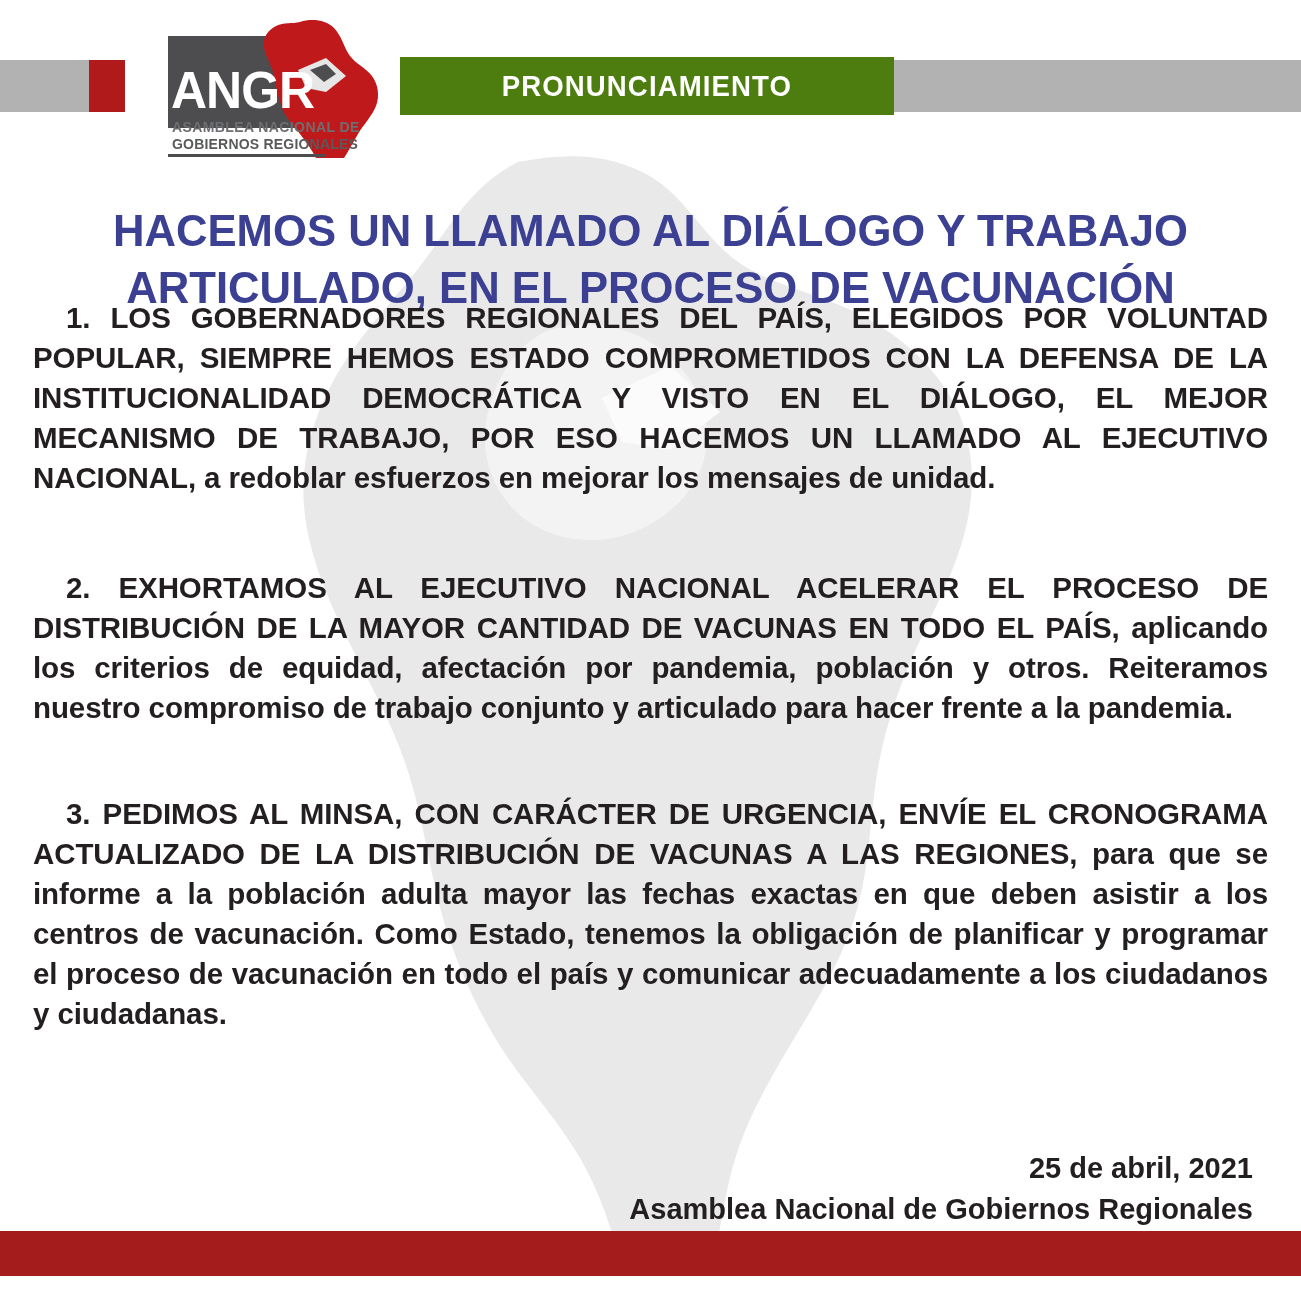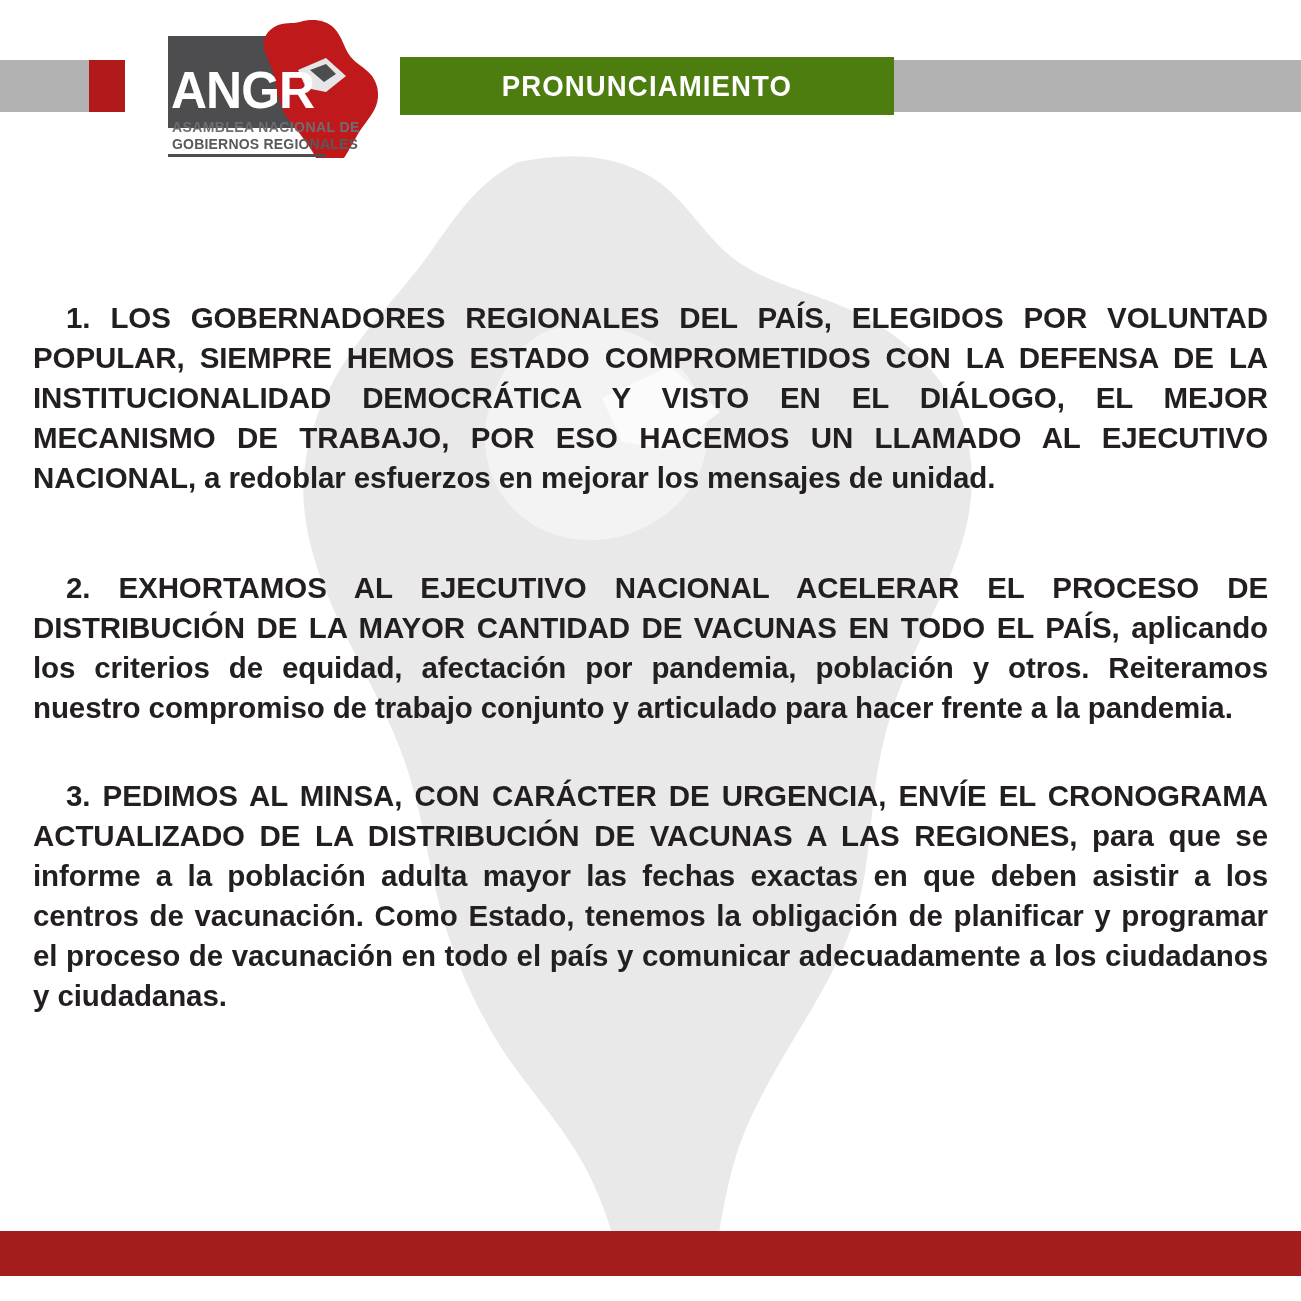--- a/index.html
+++ b/index.html
@@ -175,21 +175,21 @@
     text-align: justify;
     font-size: 29.5px;
     line-height: 40px;
     font-weight: bold;
     margin: 0 0 24px 0;
     letter-spacing: -0.1px;
   }
   .para.intro { margin-bottom: 10px; }
   .para.numbered { text-indent: 33px; }
   .para.p1 { margin-bottom: 70px; }
-  .para.p2 { margin-bottom: 48px; }
+  .para.p2 { margin-bottom: 66px; }
   .para.p3 { margin-bottom: 7px; }
 
   
   #signature {
     position: absolute;
     right: 48px;
     top: 1148px;
     z-index: 2;
     text-align: right;
     color: #231f20;
@@ -248,23 +248,31 @@
         <path d="M44 52 L72 40 L92 58 L72 74 L52 70 Z" fill="#e6e6e6"></path>
         <path d="M56 52 L72 46 L82 56 L70 64 Z" fill="#4d4d4f"></path>
       </svg>
       <div class="logo-angr">ANGR</div>
       <div class="logo-sub1">ASAMBLEA NACIONAL DE</div>
       <div class="logo-sub2">GOBIERNOS REGIONALES</div>
       <div class="logo-rule"></div>
     </div>
   </div>
 
+  <h1 id="title">
+    <span class="tline">HACEMOS UN LLAMADO AL DIÁLOGO Y TRABAJO</span>
+    <span class="tline">ARTICULADO, EN EL PROCESO DE VACUNACIÓN</span>
+  </h1>
 
   <div id="content">
     <p class="para numbered p1">1. LOS GOBERNADORES REGIONALES DEL PAÍS, ELEGIDOS POR VOLUNTAD POPULAR, SIEMPRE HEMOS ESTADO COMPROMETIDOS CON LA DEFENSA DE LA INSTITUCIONALIDAD DEMOCRÁTICA Y VISTO EN EL DIÁLOGO, EL MEJOR MECANISMO DE TRABAJO, POR ESO HACEMOS UN LLAMADO AL EJECUTIVO NACIONAL, a redoblar esfuerzos en mejorar los mensajes de unidad.</p>
     <p class="para numbered p2">2. EXHORTAMOS AL EJECUTIVO NACIONAL ACELERAR EL PROCESO DE DISTRIBUCIÓN DE LA MAYOR CANTIDAD DE VACUNAS EN TODO EL PAÍS, aplicando los criterios de equidad, afectación por pandemia, población y otros. Reiteramos nuestro compromiso de trabajo conjunto y articulado para hacer frente a la pandemia.</p>
     <p class="para numbered p3">3. PEDIMOS AL MINSA, CON CARÁCTER DE URGENCIA, ENVÍE EL CRONOGRAMA ACTUALIZADO DE LA DISTRIBUCIÓN DE VACUNAS A LAS REGIONES, para que se informe a la población adulta mayor las fechas exactas en que deben asistir a los centros de vacunación. Como Estado, tenemos la obligación de planificar y programar el proceso de vacunación en todo el país y comunicar adecuadamente a los ciudadanos y ciudadanas.</p>
   </div>
 
+  <div id="signature">
+    <div>25 de abril, 2021</div>
+    <div>Asamblea Nacional de Gobiernos Regionales</div>
+  </div>
 
   <div id="footer-bar"></div>
 
 </div>
 
 </body></html>

